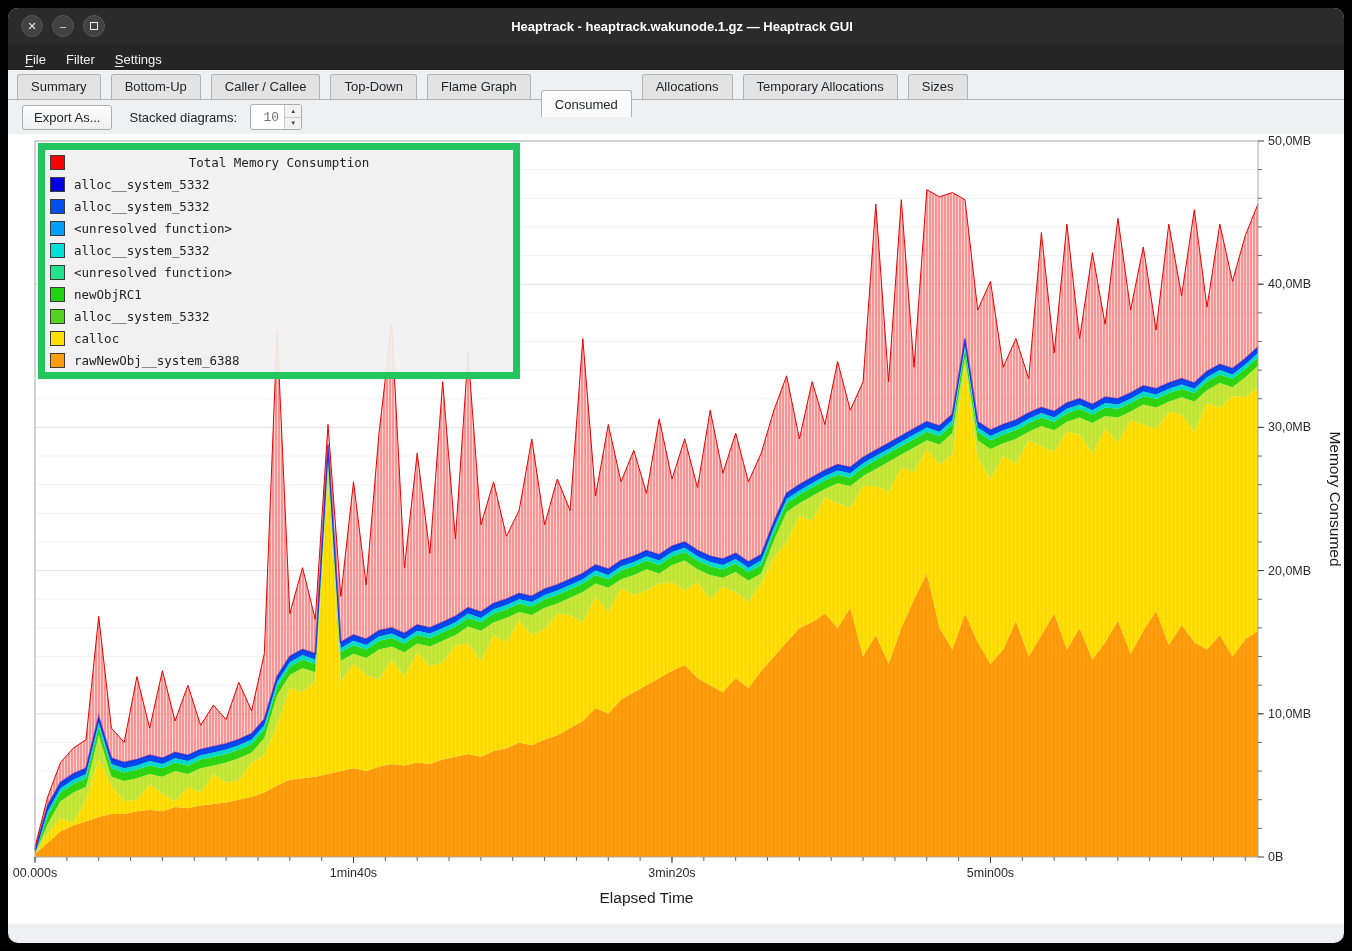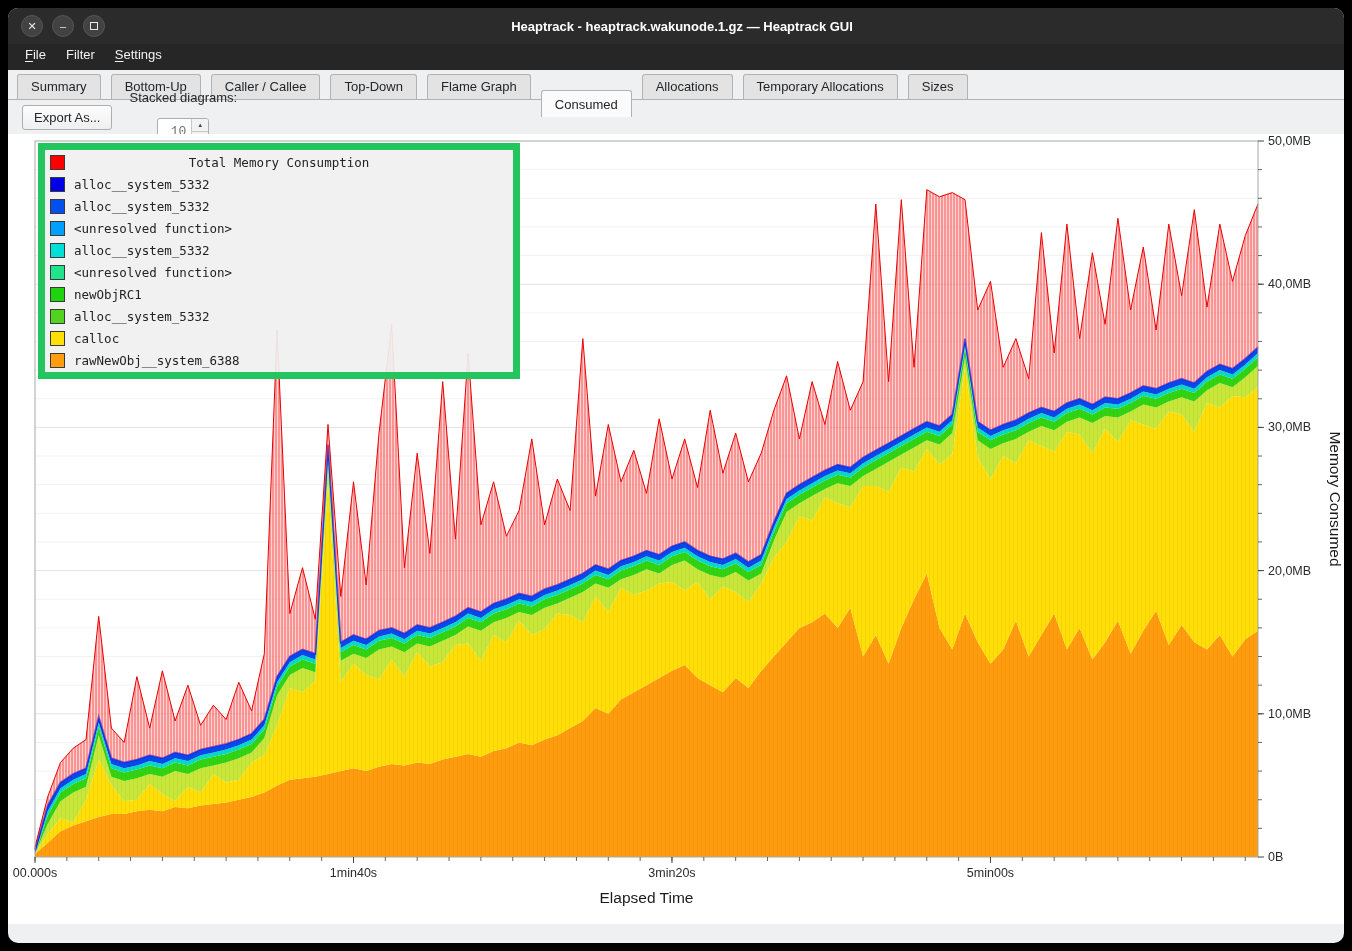--- a/index.html
+++ b/index.html
@@ -5,33 +5,33 @@
   html,body{margin:0;padding:0;}
   body{width:1352px;height:951px;background:#000;position:relative;font-family:"Liberation Sans",sans-serif;}
   .window{position:absolute;left:8px;top:8px;width:1336px;height:935px;border-radius:10px;overflow:hidden;background:#eff0f1;}
   
   .titlebar{height:36px;background:#2b2b2b;display:flex;align-items:center;position:relative;}
   .win-controls{display:flex;gap:9px;margin-left:13px;z-index:2;}
   .win-btn{width:22px;height:22px;border-radius:50%;background:#424242;border:1px solid #565656;color:#e8e8e8;display:flex;align-items:center;justify-content:center;font-size:11px;line-height:1;box-sizing:border-box;}
   .max-glyph{width:8px;height:8px;border:1.5px solid #e8e8e8;box-sizing:border-box;}
   .title{position:absolute;left:0;right:0;text-align:center;color:#ffffff;font-weight:bold;font-size:13px;padding-left:12px;}
   
-  .menubar{height:26px;background:#262626;display:flex;align-items:flex-start;padding-left:8px;gap:2px;}
+  .menubar{height:26px;background:#262626;display:flex;align-items:flex-end;padding-left:8px;gap:2px;}
   .menu-item{color:#f2f2f2;font-size:13px;padding:3px 9px;border-radius:3px;}
   .menu-item u{text-underline-offset:2px;}
   
   .tabbar{background:#eff0f1;display:flex;align-items:flex-end;padding:5px 0 0 9px;border-bottom:1px solid #b2b2b2;height:30px;box-sizing:border-box;}
   .tab{font-size:13px;color:#232629;background:#e3e3e3;border:1px solid #b2b2b2;border-bottom:none;padding:4px 13px 5px;margin-right:10px;border-radius:3px 3px 0 0;white-space:nowrap;}
   .tab.active{background:#fbfbfb;position:relative;top:18px;padding-top:6px;font-weight:normal;}
   
   .toolbar{height:34px;display:flex;align-items:center;gap:17px;padding-left:14px;background:#eff0f1;}
   .btn{background:linear-gradient(#fdfdfd,#efefef);border:1px solid #adadad;border-radius:3px;padding:4px 11px;font-size:13px;color:#232629;}
   .cb{display:flex;align-items:center;gap:6px;font-size:13px;color:#232629;}
   .cb input{width:15px;height:15px;accent-color:#2760b5;margin:0;}
-  .stack-group{display:flex;align-items:center;gap:13px;font-size:13px;color:#232629;flex-direction:column;}
+  .stack-group{display:flex;align-items:center;gap:13px;font-size:13px;color:#232629;}
   .spin{display:flex;align-items:stretch;border:1px solid #adadad;border-radius:3px;background:#fff;height:24px;overflow:hidden;}
   .spin-value{width:28px;display:flex;align-items:center;justify-content:flex-end;padding-right:5px;font-size:13px;color:#737373;font-family:Liberation Mono, monospace;}
   .spin-btns{display:flex;flex-direction:column;border-left:1px solid #c9c9c9;width:16px;}
   .spin-btn{flex:1;display:flex;align-items:center;justify-content:center;font-size:6px;color:#444;background:#f2f2f2;}
   .spin-btn.up{border-bottom:1px solid #c9c9c9;}
   
   .chart-wrap{position:relative;background:#ffffff;height:790px;}
   .legend{position:absolute;left:30px;top:9px;width:468px;background:rgba(240,240,240,0.93);border:7px solid #22c55e;font-family:"DejaVu Sans Mono",monospace;font-size:12.5px;color:#232323;padding:1px 0;z-index:5;}
   .legend-row{display:flex;align-items:center;height:22px;padding:0 5px;}
   .legend-title-row{position:relative;justify-content:center;}

